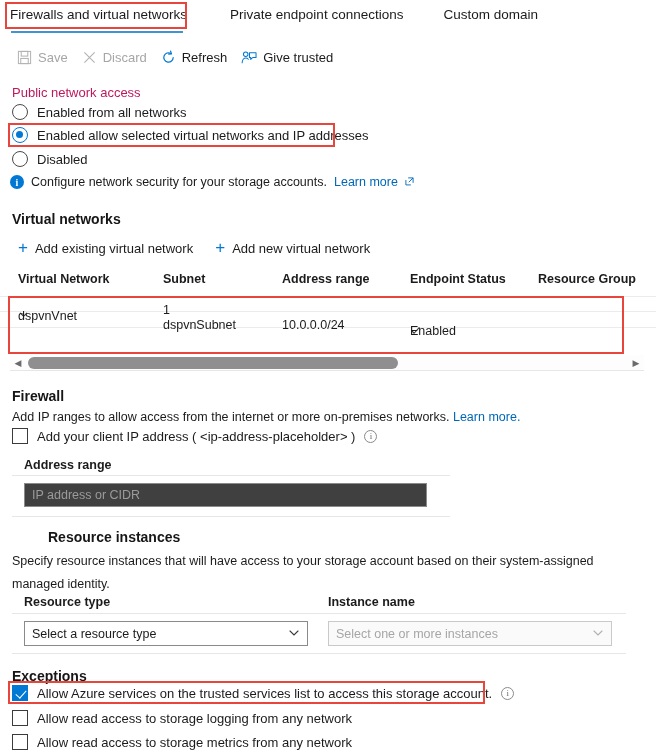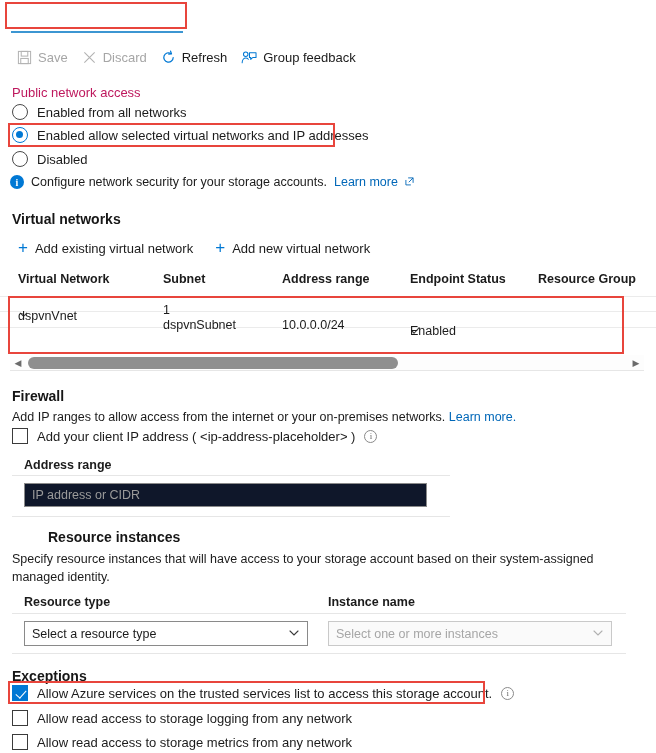--- a/index.html
+++ b/index.html
@@ -192,21 +192,21 @@
   }
 
   
   .field-label {
     position: absolute; font-size: 12.5px; font-weight: bold; color: #1b1b1b;
   }
   .txtinput {
     position: absolute;
     height: 24px;
     border: 1px solid #8a8a8a;
-    background: #0f172a;
+    background: #404040;
     font-size: 12.5px;
     color: #9a9a9a;
     padding: 0 7px;
     display: flex; align-items: center;
     font-family: "Liberation Sans", sans-serif;
   }
   .ddl {
     position: absolute; height: 25px;
     border: 1px solid #8a8a8a; background: #fff;
     font-size: 12.5px; color: #1b1b1b;
@@ -223,20 +223,31 @@
     position: absolute; left: 8px; top: 681px;
     width: 477px; height: 23px;
     border: 2px solid #e8453c; pointer-events: none;
   }
 </style>
 </head>
 <body>
 
 <div class="page">
 
+  <div class="tabbar">
+    <div class="tab tab-fw">
+      <span>Firewalls and virtual networks</span>
+    </div>
+    <div class="tab tab-pe">
+      <span>Private endpoint connections</span>
+    </div>
+    <div class="tab tab-cd">
+      <span>Custom domain</span>
+    </div>
+  </div>
   <div class="tab-underline"></div>
   <div class="tab-active-box"></div>
 
   <div class="cmdbar">
 
     <div class="cmd disabled">
       <span>
         <svg width="15" height="15" viewBox="0 0 16 16">
           <rect x="1.5" y="1.5" width="13" height="13" fill="none" stroke="#b3b3b3" stroke-width="1.1"></rect>
           <rect x="4.5" y="1.5" width="7" height="5" fill="none" stroke="#b3b3b3" stroke-width="1.1"></rect>
@@ -266,21 +277,21 @@
     </div>
 
     <div class="cmd enabled">
       <span>
         <svg width="16" height="15" viewBox="0 0 17 16">
           <circle cx="5" cy="4.6" r="2.4" fill="none" stroke="#0078d4" stroke-width="1.1"></circle>
           <path d="M1.2 13.6 C1.2 10.2 3 8.6 5 8.6 C6.1 8.6 7.1 9.1 7.8 9.9" fill="none" stroke="#0078d4" stroke-width="1.1" stroke-linecap="round"></path>
           <path d="M9 3 H16 V8 H12.5 L10.4 10 V8 H9 Z" fill="none" stroke="#0078d4" stroke-width="1.1" stroke-linejoin="round"></path>
         </svg>
       </span>
-      <span>Group feedback</span>
+      <span>Give trusted</span>
     </div>
   </div>
 
   <div class="sec-label" style="position:absolute;left:12px;top:85px;">Public network access</div>
 
   <div class="radio-row" style="top:104px;">
     <span class="radio"></span>
     <span>Enabled from all networks</span>
   </div>
 
@@ -360,39 +371,39 @@
   <div class="hscroll">
     <div class="hs-arrow">◀</div>
     <div class="hs-track">
       <div class="hs-thumb"></div>
     </div>
     <div class="hs-arrow">▶</div>
   </div>
 
   <div class="sec-head" style="position:absolute;left:12px;top:388px;">Firewall</div>
   <div style="position:absolute;left:12px;top:410px;font-size:12.5px;">
-    <span>Add IP ranges to allow access from the internet or your on-premises networks.</span>
+    <span>Add IP ranges to allow access from the internet or more on-premises networks.</span>
     <span class="link">Learn more.</span>
   </div>
 
   <div class="cb-row" style="top:428px;">
     <span class="cb"></span>
     <span>Add your client IP address ( &lt;ip-address-placeholder&gt; )</span>
     <span class="info-outline">i</span>
   </div>
 
   <div class="field-label" style="left:24px;top:458px;">Address range</div>
   <div class="hr" style="left:12px;top:475px;width:438px;"></div>
   <div class="txtinput" style="left:24px;top:483px;width:403px;" title="IP address or CIDR">
     <span>IP address or CIDR</span>
   </div>
   <div class="hr" style="left:12px;top:516px;width:438px;"></div>
 
   <div class="sec-head" style="position:absolute;left:12px;top:529px;margin-left:36px;">Resource instances</div>
-  <div style="position:absolute;left:12px;top:550px;width:614px;font-size:12.5px;line-height:18px;">Specify resource instances that will have access to your storage account based on their system-assigned managed identity.</div>
+  <div style="position:absolute;left:12px;top:550px;width:614px;font-size:12.5px;line-height:23px;">Specify resource instances that will have access to your storage account based on their system-assigned managed identity.</div>
 
   <div class="field-label" style="left:24px;top:595px;">Resource type</div>
   <div class="field-label" style="left:328px;top:595px;">Instance name</div>
   <div class="hr" style="left:12px;top:613px;width:614px;"></div>
 
   <div class="ddl" style="left:24px;top:621px;width:284px;">
     <span>Select a resource type</span>
     <span class="cv">
       <svg width="12" height="12" viewBox="0 0 12 12">
         <path d="M2 4 L6 8 L10 4" fill="none" stroke="#3b3b3b" stroke-width="1.1" stroke-linecap="round"></path>

